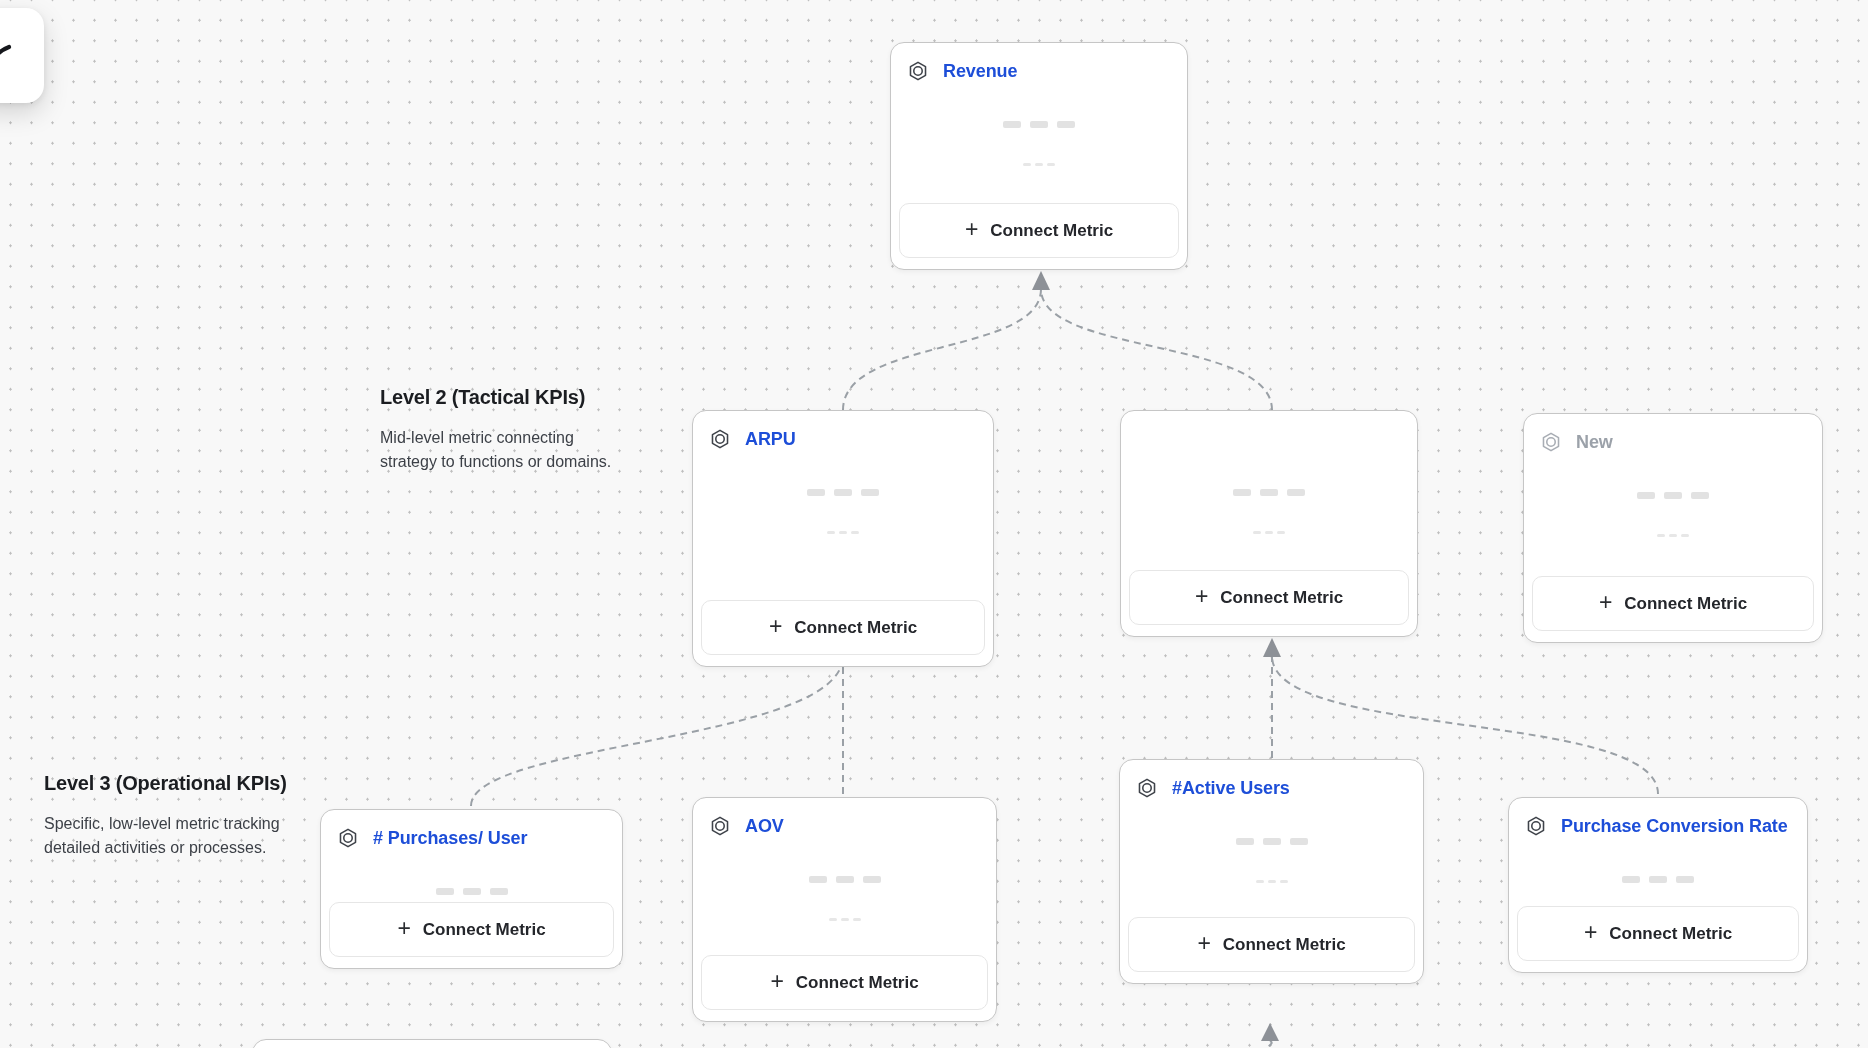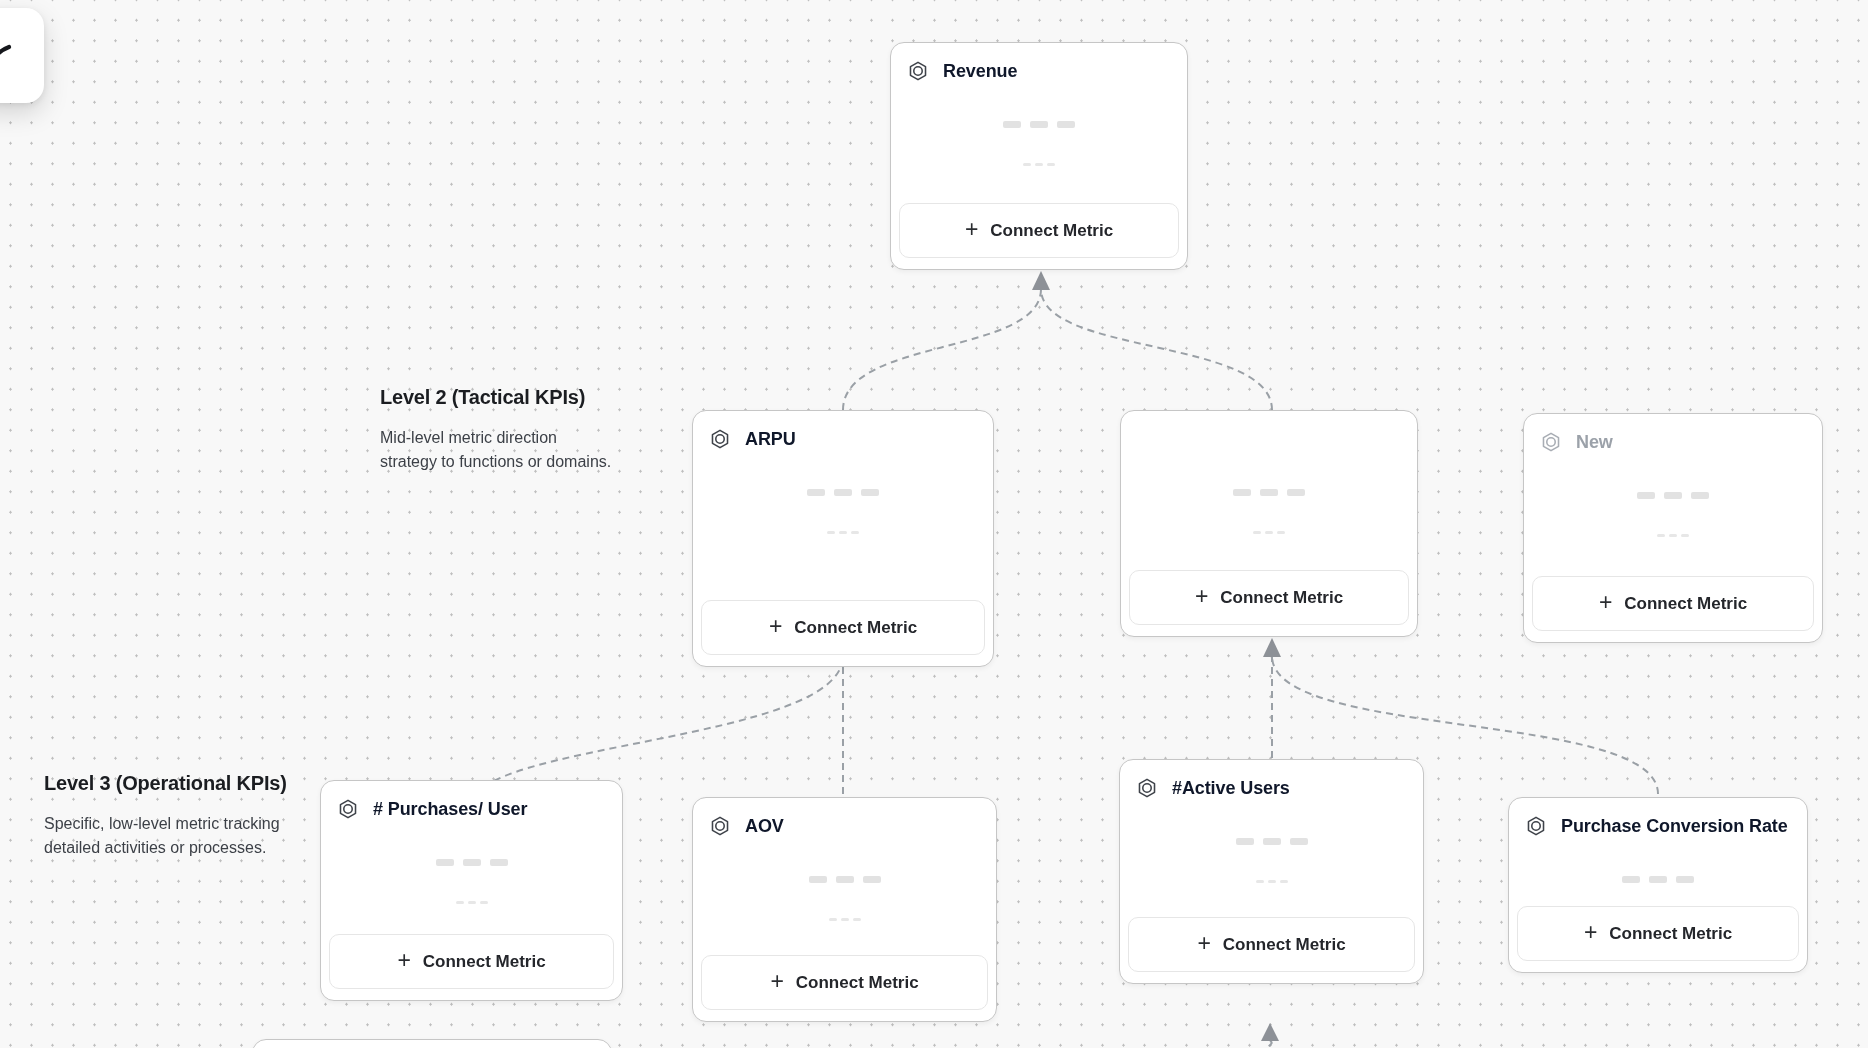--- a/index.html
+++ b/index.html
@@ -12,21 +12,21 @@
   }
   #edges{position:absolute;left:0;top:0;pointer-events:none;}
   .level-head{position:absolute;}
   .level-title{font-size:20px;font-weight:700;color:#1b1d21;letter-spacing:-0.2px;margin:0 0 17px 0;}
   .level-desc{font-size:16px;color:#3c4047;line-height:24px;}
   .card{
     position:absolute;background:#ffffff;border:1px solid #c6c6c6;border-radius:14px;
     box-shadow:0 2px 5px rgba(0,0,0,.05);box-sizing:border-box;
   }
   .card-head{display:flex;align-items:center;gap:13px;padding:16px 16px 0 15px;}
-  .card-title{font-size:18px;font-weight:700;color:#0f172a;letter-spacing:-0.1px;white-space:nowrap;}
+  .card-title{font-size:18px;font-weight:700;color:#1d4ed8;letter-spacing:-0.1px;white-space:nowrap;}
   .card.placeholder .card-title{color:#9ba1a9;font-weight:600;}
   .icon{display:inline-flex;width:24px;height:24px;align-items:center;justify-content:center;flex:0 0 auto;}
   .skel1{position:absolute;top:78px;left:0;right:0;display:flex;justify-content:center;gap:9px;}
   .skel1 i{width:18px;height:7px;border-radius:2px;background:#e2e2e2;}
   .skel2{position:absolute;top:120px;left:0;right:0;display:flex;justify-content:center;gap:4px;}
   .skel2 i{width:8px;height:3px;border-radius:1.5px;background:#e7e7e7;}
   .connect-btn{
     position:absolute;left:8px;right:8px;bottom:11px;height:55px;
     border:1px solid #e6e6e6;border-radius:10px;background:#fff;
     display:flex;align-items:center;justify-content:center;gap:12px;
@@ -62,21 +62,21 @@
       <polygon points="834,657 852,657 843,638"></polygon>
       <polygon points="1263,657 1281,657 1272,638"></polygon>
       <polygon points="1261,1041 1279,1041 1270,1023"></polygon>
     </g>
   </svg>
 
 
   <div class="level-head" style="left:380px;top:386px;">
     <div class="level-title">Level 2 (Tactical KPIs)</div>
     <div class="level-desc">
-      <div>Mid-level metric direction</div>
+      <div>Mid-level metric connecting</div>
       <div>strategy to functions or domains.</div>
     </div>
   </div>
 
   <div class="level-head" style="left:44px;top:772px;">
     <div class="level-title">Level 3 (Operational KPIs)</div>
     <div class="level-desc">
       <div>Specific, low-level metric tracking</div>
       <div>detailed activities or processes.</div>
     </div>
@@ -170,21 +170,21 @@
         <i></i>
         <i></i>
         <i></i>
       </div>
     <button class="connect-btn">
       <span class="plus">+</span>
       <span>Connect Metric</span>
     </button>
   </div>
 
-  <div class="card" style="left:320px;top:780px;width:303px;height:221px">
+  <div class="card" style="left:320px;top:809px;width:303px;height:160px">
     <div class="card-head">
       <span class="icon">
         <svg width="22" height="22" viewBox="0 0 24 24" fill="none" stroke="#3f434a" stroke-width="1.7" stroke-linejoin="round">
           <path d="M12 2.6 L20.2 7.3 L20.2 16.7 L12 21.4 L3.8 16.7 L3.8 7.3 Z"></path>
             <circle cx="12" cy="12" r="4.6"></circle>
         </svg>
       </span>
       <span class="card-title"># Purchases/ User</span>
     </div>
     <div class="skel1">

